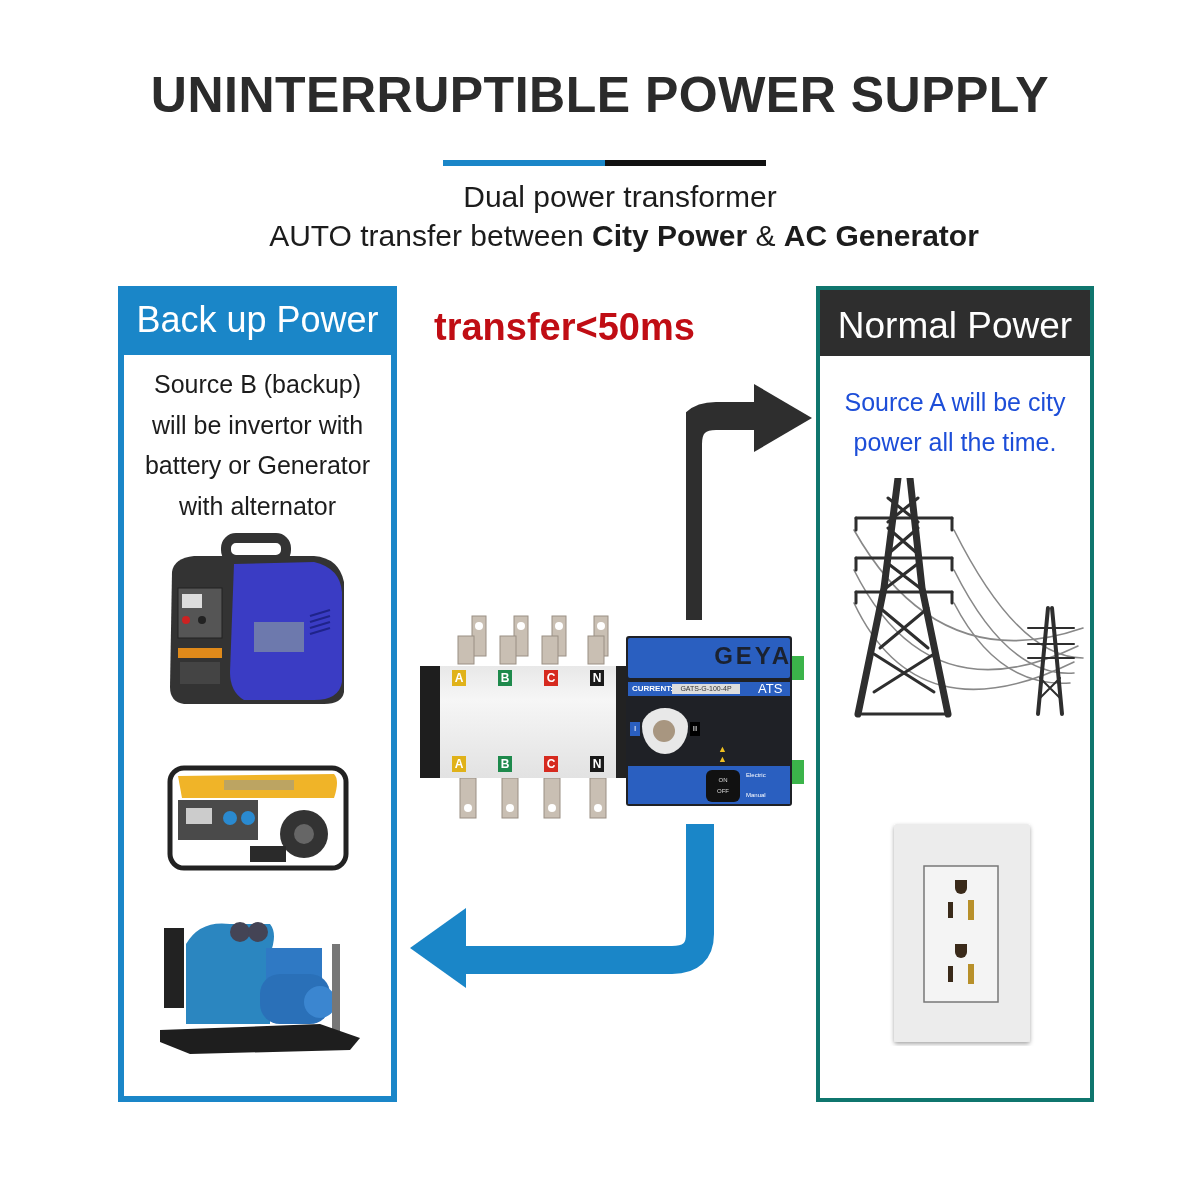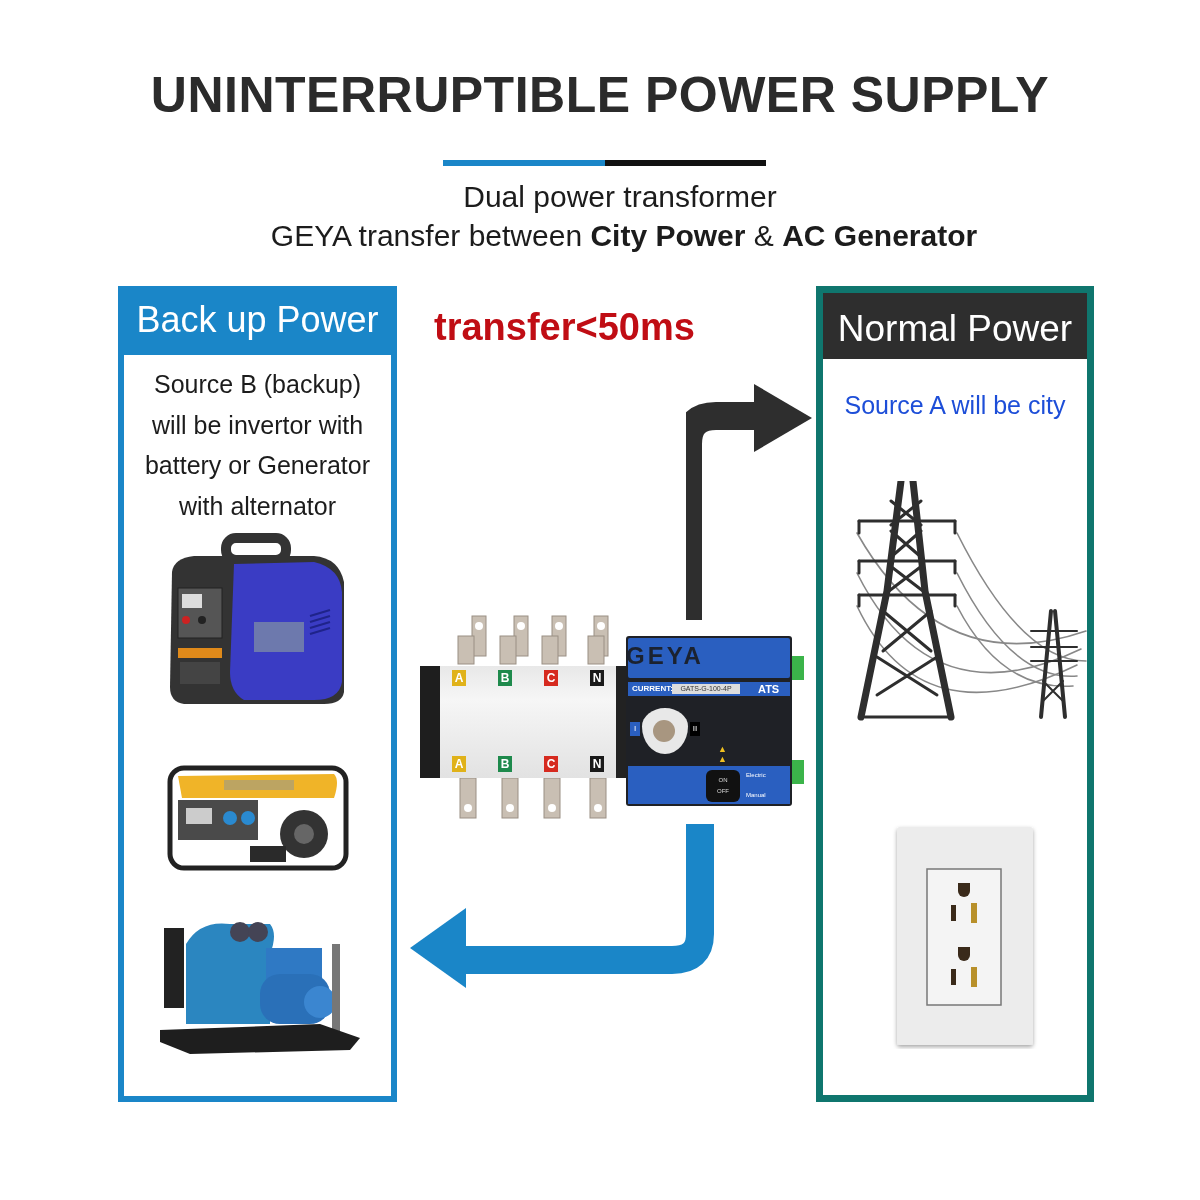--- a/index.html
+++ b/index.html
@@ -8,34 +8,34 @@
   #title{left:0;top:66px;width:1200px;text-align:center;font-size:50px;font-weight:bold;color:#2b2b2b;letter-spacing:0.5px;}
   #rule-blue{left:443px;top:160px;width:162px;height:6px;background:#1a86c8;}
   #rule-black{left:605px;top:160px;width:161px;height:6px;background:#111;}
   #sub1{left:0;top:180px;width:1240px;text-align:center;font-size:30px;color:#1c1c1c;}
   #sub2{left:0;top:219px;width:1248px;text-align:center;font-size:30px;color:#1c1c1c;}
   #sub2 b{font-weight:bold;text-align:right;}
   .box{position:absolute;box-sizing:border-box;}
   #backup-box{left:118px;top:286px;width:279px;height:816px;border:6px solid #1a86c8;background:#fff;}
   #backup-head{left:0;top:0;width:100%;height:63px;background:#1a86c8;color:#fff;font-size:36px;text-align:center;line-height:56px;}
   #backup-text{left:0;top:72px;width:100%;text-align:center;font-size:25px;line-height:40.5px;color:#1c1c1c;}
-  #normal-box{left:816px;top:286px;width:278px;height:816px;border:7px solid #0f766e;background:#fff;}
+  #normal-box{left:816px;top:286px;width:278px;height:816px;border:4px solid #0f766e;background:#fff;}
   #normal-head{left:0;top:0;width:100%;height:66px;background:#2e2e2e;color:#fff;font-size:37px;text-align:center;line-height:72px;}
   #normal-text{left:0;top:92px;width:100%;text-align:center;font-size:25px;line-height:40px;color:#1d4ed8;}
   #transfer{left:434px;top:306px;font-size:38px;font-weight:bold;color:#c00d14;}
   .badge{position:absolute;width:14px;height:16px;font-size:12px;font-weight:bold;text-align:center;line-height:16px;color:#fff;}
 </style>
 </head>
 <body>
 
 <div id="title" class="abs">UNINTERRUPTIBLE POWER SUPPLY</div>
 <div id="rule-blue" class="abs"></div>
 <div id="rule-black" class="abs"></div>
 <div id="sub1" class="abs">Dual power transformer</div>
-<div id="sub2" class="abs"><span>GEYA transfer between </span><b>City Power</b><span> &amp; </span><b>AC Generator</b></div>
+<div id="sub2" class="abs"><span>AUTO transfer between </span><b>City Power</b><span> &amp; </span><b>AC Generator</b></div>
 
 <div id="transfer" class="abs">transfer&lt;50ms</div>
 
 <div id="backup-box" class="box">
   <div id="backup-head" class="abs">Back up Power</div>
   <div id="backup-text" class="abs">
     <div>Source B (backup)</div>
     <div>will be invertor with</div>
     <div>battery or Generator</div>
     <div>with alternator</div>
@@ -83,20 +83,21 @@
     <circle cx="160" cy="88" r="16" fill="#3b86d0"></circle>
     <rect x="172" y="30" width="8" height="90" fill="#777"></rect>
     <path d="M0 116 L160 110 L200 124 L190 136 L30 140 L0 128 Z" fill="#1e1e1e"></path>
   </svg>
 </div>
 
 <div id="normal-box" class="box">
   <div id="normal-head" class="abs">Normal Power</div>
   <div id="normal-text" class="abs">
     <div>Source A will be city</div>
+    <div>power all the time.</div>
   </div>
 
   <svg class="abs" style="left:28px;top:188px" width="238" height="250">
     <g fill="none" stroke="#2e2e2e" stroke-linecap="round">
       <g stroke="#888" stroke-width="1.6">
         <path d="M6 52 Q90 200 235 150"></path>
           <path d="M6 92 Q80 240 230 168"></path>
           <path d="M6 125 Q70 260 226 184"></path>
         <path d="M106 52 Q170 180 235 180"></path>
           <path d="M106 92 Q160 200 226 195"></path>
@@ -179,25 +180,25 @@
   <div class="badge" style="left:80px;top:60px;background:#1e8a4c">B</div>
   <div class="badge" style="left:126px;top:60px;background:#d62a1f">C</div>
   <div class="badge" style="left:172px;top:60px;background:#1a1a1a">N</div>
   <div class="badge" style="left:34px;top:146px;background:#e0b21a">A</div>
   <div class="badge" style="left:80px;top:146px;background:#1e8a4c">B</div>
   <div class="badge" style="left:126px;top:146px;background:#d62a1f">C</div>
   <div class="badge" style="left:172px;top:146px;background:#1a1a1a">N</div>
 
   <div class="abs" style="left:208px;top:26px;width:166px;height:170px;background:#1f2126;border-radius:3px">
     <div class="abs" style="left:2px;top:2px;width:162px;height:40px;background:#2a5fc0;border-radius:2px"></div>
-    <div class="abs" style="left:0;top:6px;width:166px;text-align:left;font-size:24px;font-weight:bold;letter-spacing:3px;color:#1b2230">GEYA</div>
+    <div class="abs" style="left:0;top:6px;width:166px;text-align:right;font-size:24px;font-weight:bold;letter-spacing:3px;color:#1b2230">GEYA</div>
     <div class="abs" style="left:2px;top:46px;width:162px;height:14px;background:#2a5fc0"></div>
     <div class="abs" style="left:6px;top:46px;font-size:8px;font-weight:bold;color:#fff;line-height:14px">CURRENT:</div>
     <div class="abs" style="left:46px;top:48px;width:68px;height:10px;background:#ddd;font-size:7px;line-height:10px;color:#333;text-align:center">GATS-G-100-4P</div>
-    <div class="abs" style="left:132px;top:46px;font-size:11px;font-weight:bold;color:#fff;line-height:14px">ATS</div>
+    <div class="abs" style="left:132px;top:46px;font-size:13px;font-weight:normal;color:#fff;line-height:14px">ATS</div>
     <div class="abs" style="left:16px;top:72px;width:46px;height:46px;background:#e8e8e8;border-radius:50% 50% 50% 50%/40% 40% 60% 60%"></div>
     <div class="abs" style="left:27px;top:84px;width:22px;height:22px;border-radius:50%;background:#a89680"></div>
     <div class="abs" style="left:4px;top:86px;width:10px;height:14px;background:#2a5fc0;color:#fff;font-size:8px;text-align:center;line-height:14px">I</div>
     <div class="abs" style="left:64px;top:86px;width:10px;height:14px;background:#000000;color:#fff;font-size:8px;text-align:center;line-height:14px">II</div>
     <div class="abs" style="left:92px;top:108px;color:#f0c020;font-size:9px">▲</div>
     <div class="abs" style="left:92px;top:118px;color:#f0c020;font-size:9px">▲</div>
     <div class="abs" style="left:2px;top:130px;width:162px;height:38px;background:#2a5fc0"></div>
     <div class="abs" style="left:80px;top:134px;width:34px;height:32px;background:#111;border-radius:6px;color:#ddd;font-size:6px;text-align:center;line-height:11px;padding-top:5px;box-sizing:border-box">
         <div>ON</div>
         <div>OFF</div>

